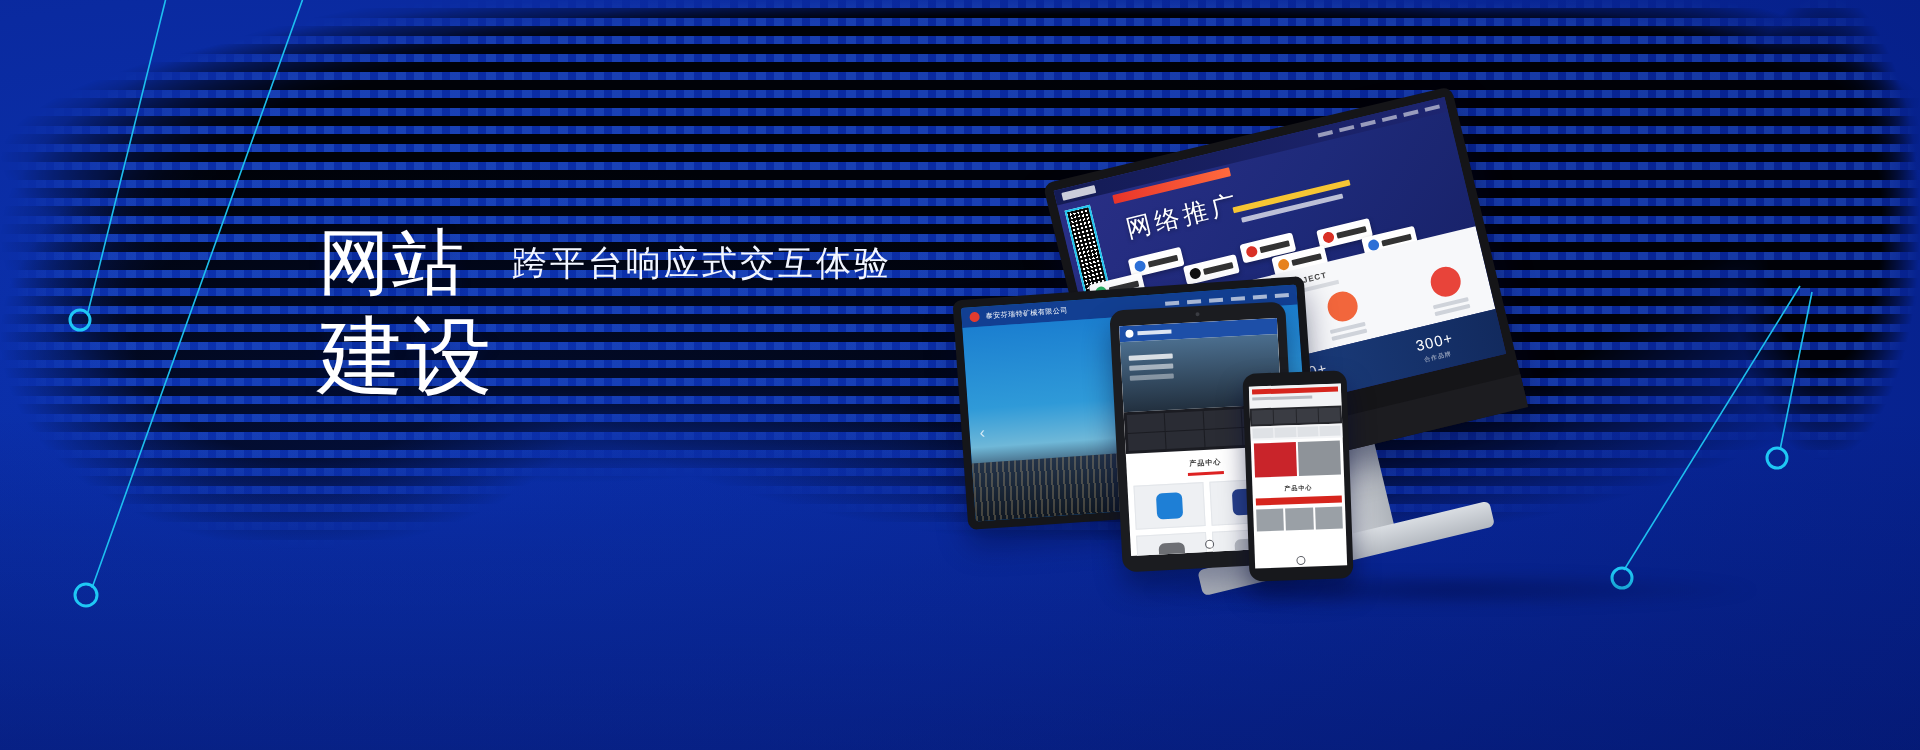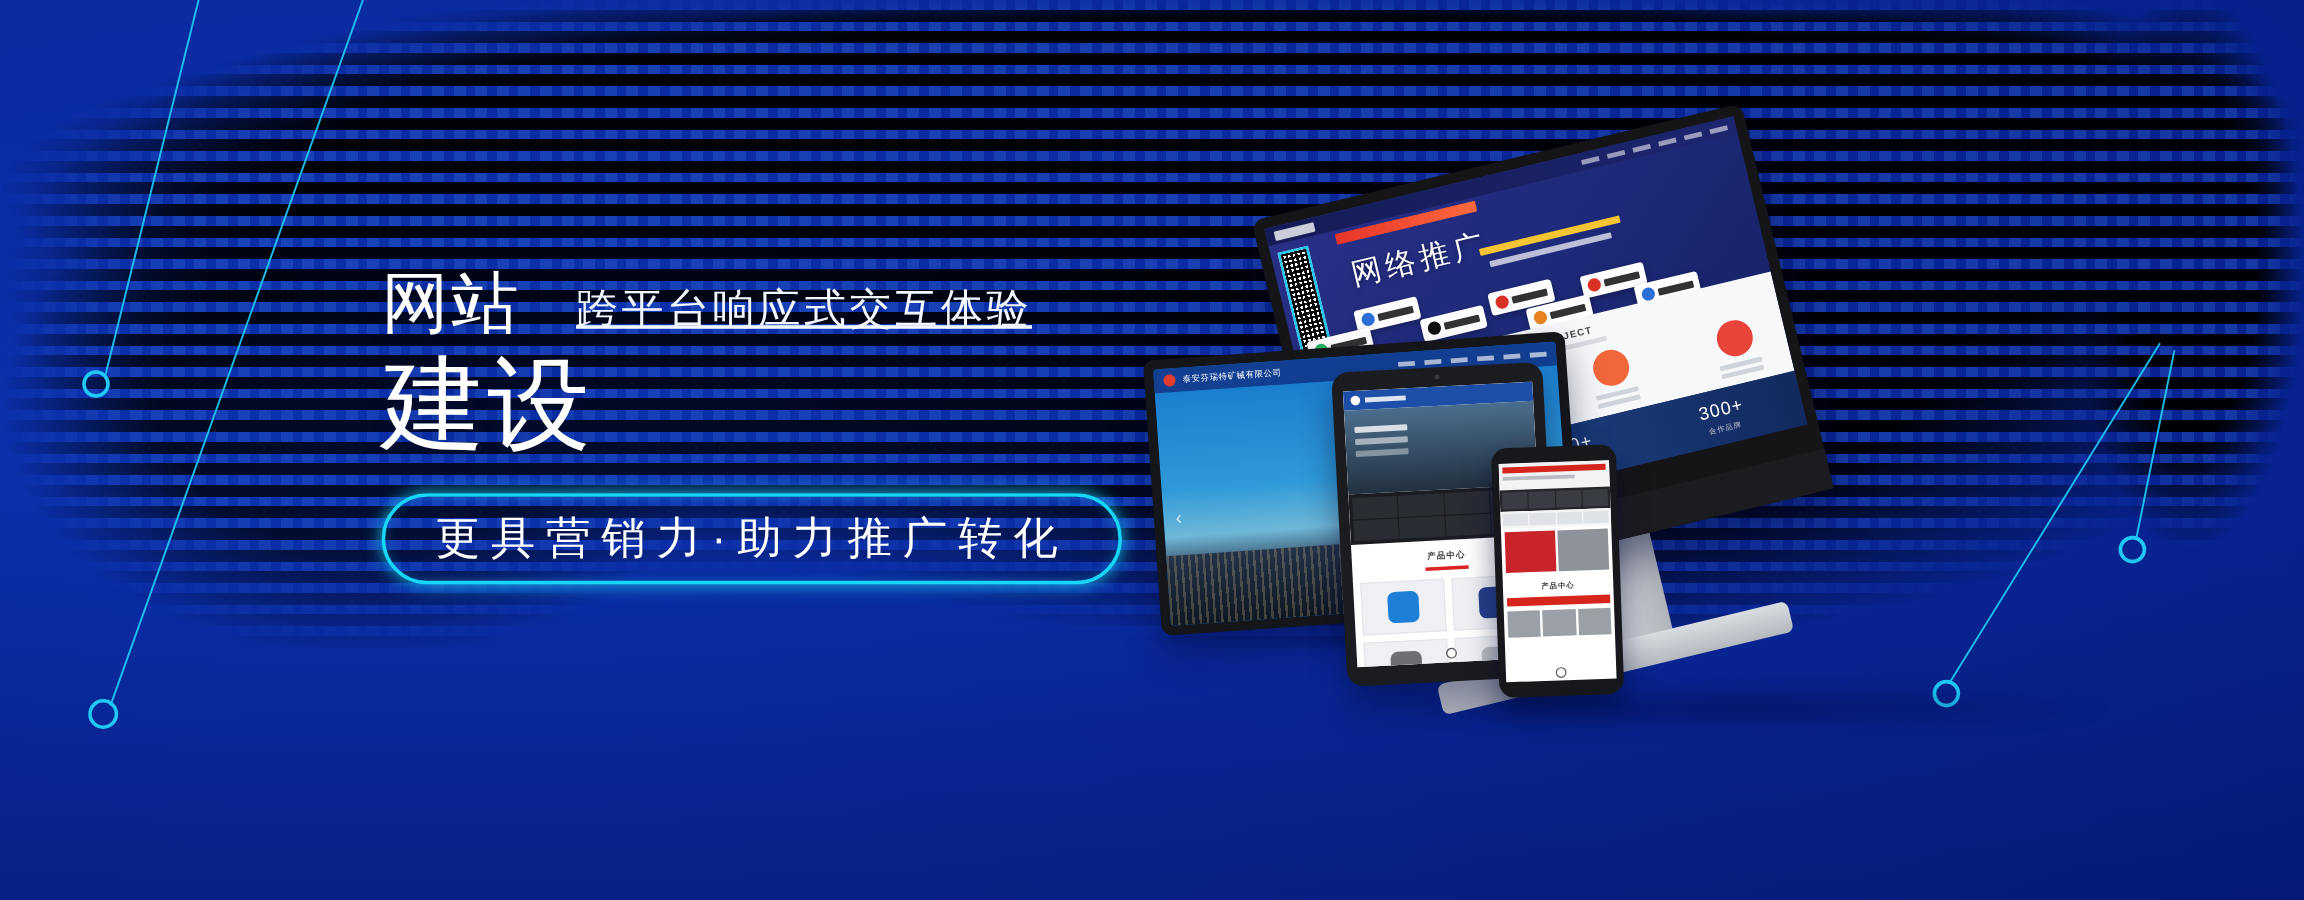--- a/index.html
+++ b/index.html
@@ -57,27 +57,27 @@
   
   .deco{ position:absolute; inset:0; }
 
   
   .copy{
     position:absolute; left:318px; top:222px; width:760px;
     color:#fff;
   }
   .headline-row{ display:flex; align-items:flex-end; }
   .h-main{
-    font-size:56px; line-height:1.12; font-weight:400;
+    font-size:72px; line-height:1.12; font-weight:400;
     letter-spacing:2px; color:#ffffff;
     text-shadow:0 2px 14px rgba(0,20,90,.35);
   }
   .sub-line{
     font-size:35px; letter-spacing:3px; color:#f2f6ff; font-weight:400;
-    margin-left:46px; margin-bottom:4px; white-space:nowrap;text-decoration:underline;
+    margin-left:46px; margin-bottom:16px; white-space:nowrap;
   }
   .line2{ display:flex; align-items:center; margin-top:6px; }
   .h-main2{
     font-size:86px; line-height:1.1; font-weight:400; letter-spacing:2px;
     text-shadow:0 2px 14px rgba(0,20,90,.35);
   }
   .h-main2 .gap{ display:inline-block; width:34px; }
 
   .pill{
     margin-top:26px;
@@ -249,21 +249,20 @@
     <div class="headline-row">
       <div class="h-main">网站</div>
       <div class="sub-line">跨平台响应式交互体验</div>
     </div>
 
     <div class="line2">
       <div class="h-main2">建设</div>
       <div class="h-main2"><span class="gap"></span></div>
     </div>
 
-    <div class="pill">更具营销力·助力推广转化</div>
   </div>
 
   <div class="devices">
     <div class="cluster-shadow"></div>
 
     <div class="imac">
       <div class="imac-neck"></div>
       <div class="imac-foot"></div>
       <div class="imac-bezel">
         <div class="imac-screen">

